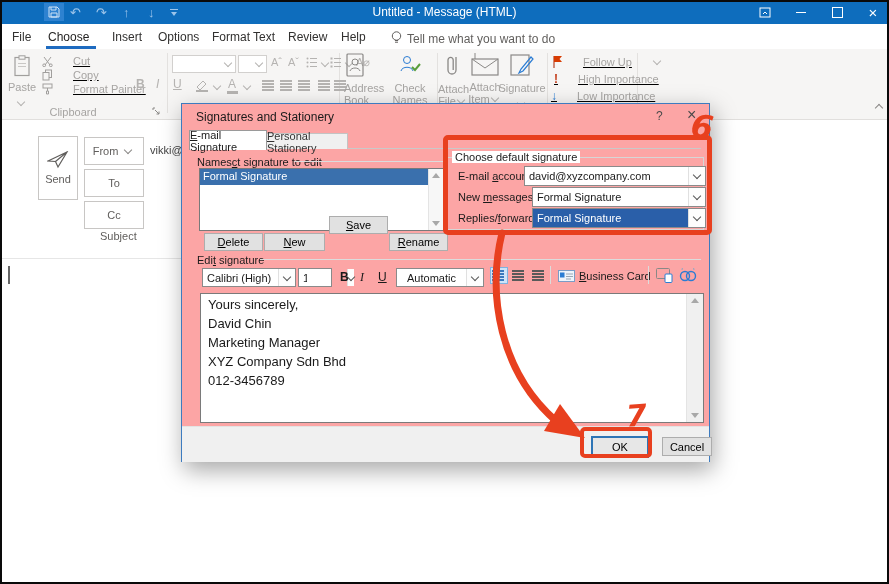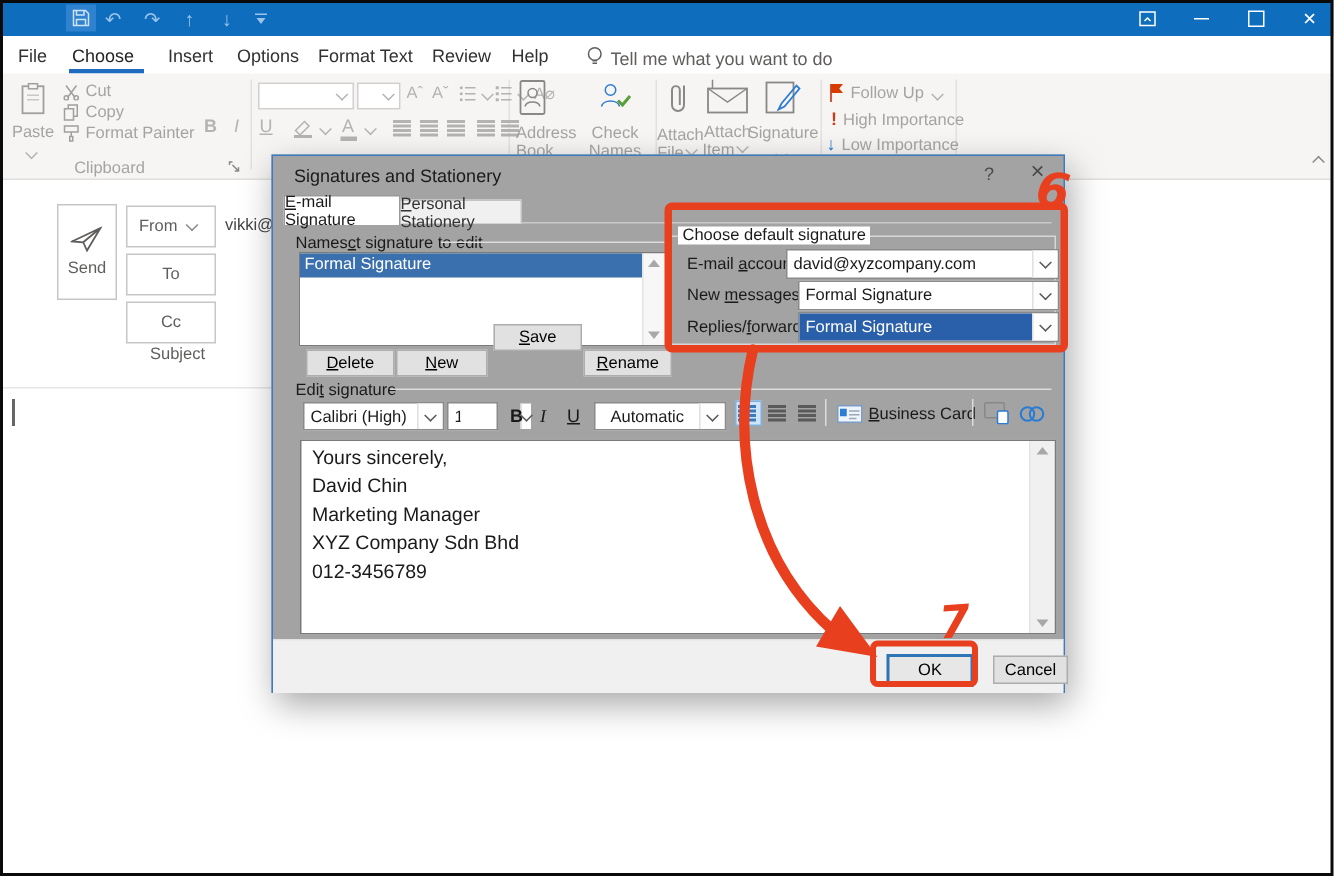--- a/index.html
+++ b/index.html
@@ -19,39 +19,39 @@
   .menubar{position:absolute;left:0;top:24px;width:889px;height:25px;background:#ffffff;}
   .mtab{position:absolute;top:6px;font-size:12px;color:#323130;cursor:default;}
   .msel{color:#252423;}
   .munder{position:absolute;left:46px;top:46px;width:50px;height:3px;background:#1e6bc0;}
   .tellme{position:absolute;left:407px;top:8px;font-size:12px;color:#605e5c;}
 
   
   .ribbon{position:absolute;left:0;top:49px;width:889px;height:70px;background:#f6f5f4;border-bottom:1px solid #e1dfdd;}
   .rdiv{position:absolute;top:4px;height:60px;width:1px;background:#e3e1df;}
   .rtxt{font-size:11px;color:#a6a4a2;white-space:nowrap;}
-  .rrow{position:absolute;display:flex;align-items:flex-end;gap:4px;}
+  .rrow{position:absolute;display:flex;align-items:center;gap:20px;text-decoration:underline;}
   .glabel{position:absolute;font-size:11px;color:#a6a4a2;text-align:center;}
   .dis{color:#b5b3b1;}
   .rcombo{position:absolute;height:16px;background:#fff;border:1px solid #d2d0ce;display:flex;align-items:center;justify-content:flex-end;}
   .chev{display:inline-block;width:5px;height:5px;border-right:1px solid #8a8886;border-bottom:1px solid #8a8886;transform:rotate(45deg);margin:0 4px 2px 2px;}
   .chev.lite{border-color:#b5b3b1;}
   .alines{display:inline-block;width:12px;height:1.5px;}
   .alines.g{background:#b5b3b1;box-shadow:0 3px #b5b3b1,0 6px #b5b3b1,0 9px #b5b3b1;}
   .alines.d{background:#5a5a5a;box-shadow:0 3px #5a5a5a,0 6px #5a5a5a,0 9px #5a5a5a;}
   .alines.b{background:#3a79bd;box-shadow:0 3px #3a79bd,0 6px #3a79bd,0 9px #3a79bd;}
 
   
   .fieldbtn{position:absolute;background:#fff;border:1px solid #c8c6c4;display:flex;align-items:center;justify-content:center;
             font-size:11px;color:#605e5c;gap:5px;}
   .sendbtn{position:absolute;left:38px;top:136px;width:38px;height:62px;border:1px solid #c8c6c4;background:#fff;
            display:flex;flex-direction:column;align-items:center;justify-content:center;gap:4px;font-size:11px;color:#605e5c;}
 
   
-  .dialog{position:absolute;left:181px;top:103px;width:527px;height:357px;background:#a3a3a3;border:1px solid #3d7bbf;
+  .dialog{position:absolute;left:181px;top:103px;width:527px;height:357px;background:#fca5a5;border:1px solid #3d7bbf;
           box-shadow:3px 8px 22px rgba(0,0,0,.35);font-size:11px;color:#1a1a1a;}
   .dlgtitle{position:absolute;left:14px;top:6px;font-size:12px;color:#1a1a1a;}
   .tabline{position:absolute;left:7px;top:44px;width:512px;height:1px;background:#c9c9c9;}
   .dtab{position:absolute;display:flex;align-items:center;justify-content:center;font-size:11px;}
   .dtab.sel{left:7px;top:26px;width:76px;height:19px;background:#fff;border:1px solid #9a9a9a;border-bottom:none;z-index:2;}
   .dtab.uns{left:84px;top:29px;width:80px;height:15px;background:#f0f0f0;border:1px solid #c3c3c3;border-bottom:none;color:#333;}
   .etch{position:absolute;height:1px;background:#dcdcdc;}
   .listbox{position:absolute;left:17px;top:64px;width:244px;height:61px;border:1px solid #7a7a7a;background:#fff;}
   .listitem{position:absolute;left:0;top:0;right:15px;height:15px;background:#3a70ad;color:#fff;padding:1px 0 0 3px;font-size:11px;}
   .vscroll{position:absolute;right:0;top:0;bottom:0;width:15px;background:#f7f7f7;border-left:1px solid #e4e4e4;}
@@ -90,20 +90,21 @@
         <path d="M1 1 h8 l2 2 v8 h-10 z M3 1 v3 h5 v-3 M3 7 h6 v4 h-6 z" fill="none" stroke="#cfe3f6" stroke-width="1"></path>
       </svg>
     </div>
     <span class="abs qat" style="left:70px;">↶</span>
     <span class="abs qat" style="left:96px;">↷</span>
     <span class="abs qat" style="left:123px;">↑</span>
     <span class="abs qat" style="left:148px;">↓</span>
     <span class="abs" style="left:170px;top:9px;width:8px;height:1px;background:#9cc4ea;"></span>
     <span class="abs" style="left:171px;top:12px;width:0;height:0;border-left:3px solid transparent;border-right:3px solid transparent;border-top:4px solid #9cc4ea;"></span>
 
+    <div class="ttl">Untitled  -  Message (HTML)</div>
 
     <div class="winbtn" style="left:750px;">
       <svg width="12" height="11" viewBox="0 0 12 11">
         <rect x="1" y="1" width="10" height="9" fill="none" stroke="#fff" stroke-width="1"></rect>
         <path d="M4 7 l2 -2 l2 2" fill="none" stroke="#fff" stroke-width="1"></path>
       </svg>
     </div>
     <div class="winbtn" style="left:786px;">
       <span style="display:block;width:10px;height:1px;background:#fff;"></span>
     </div>

